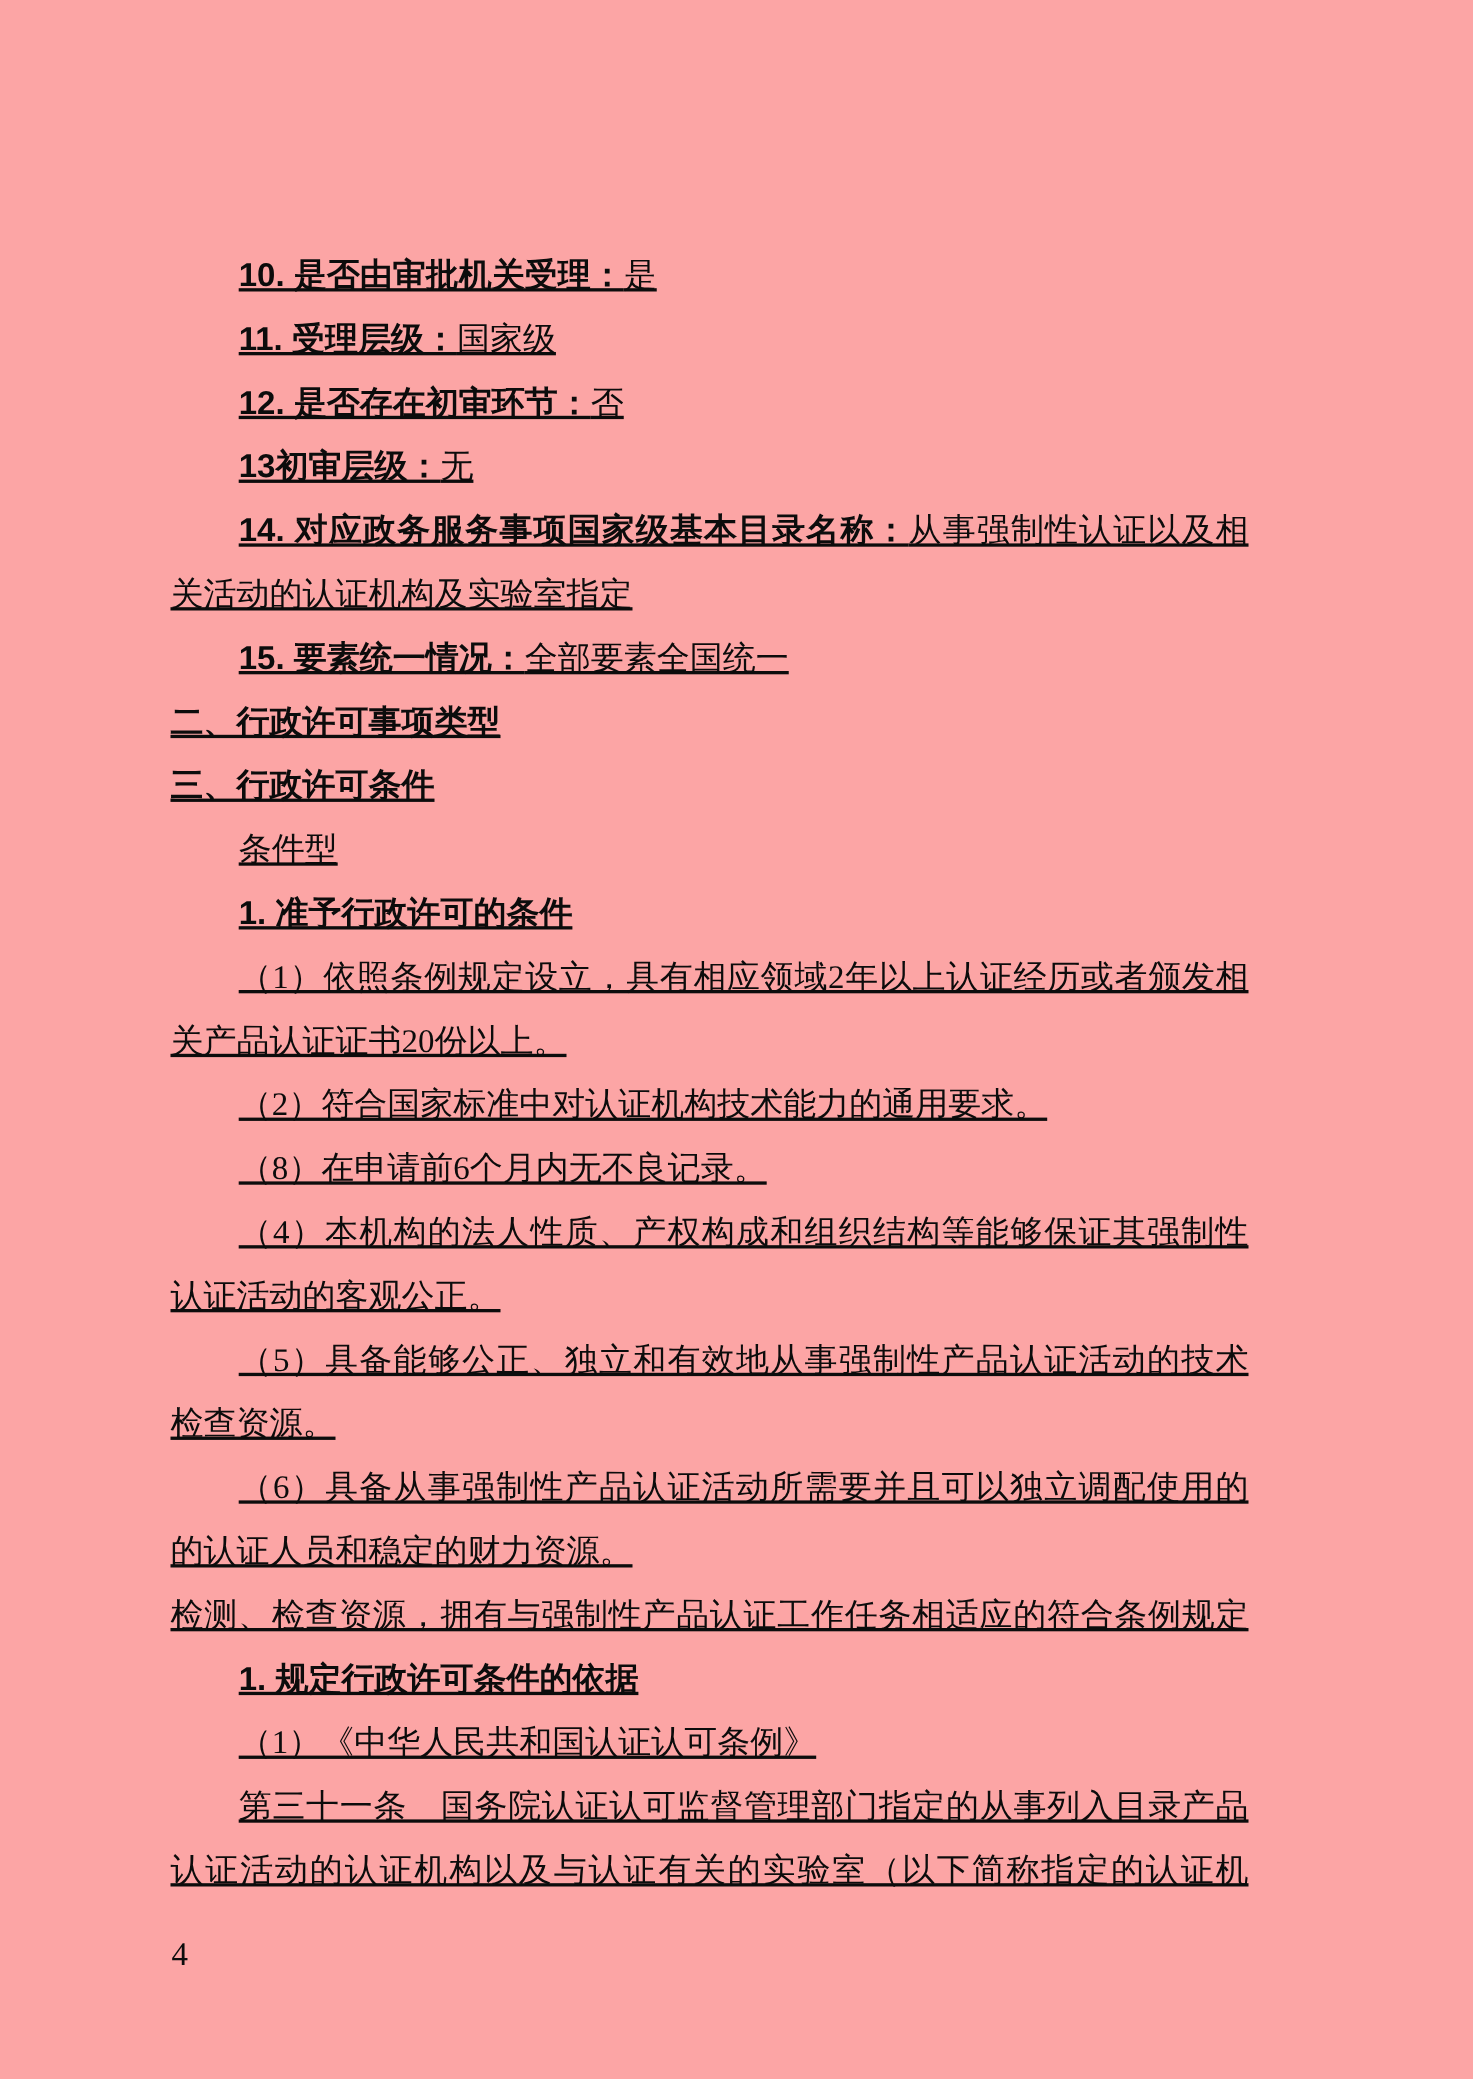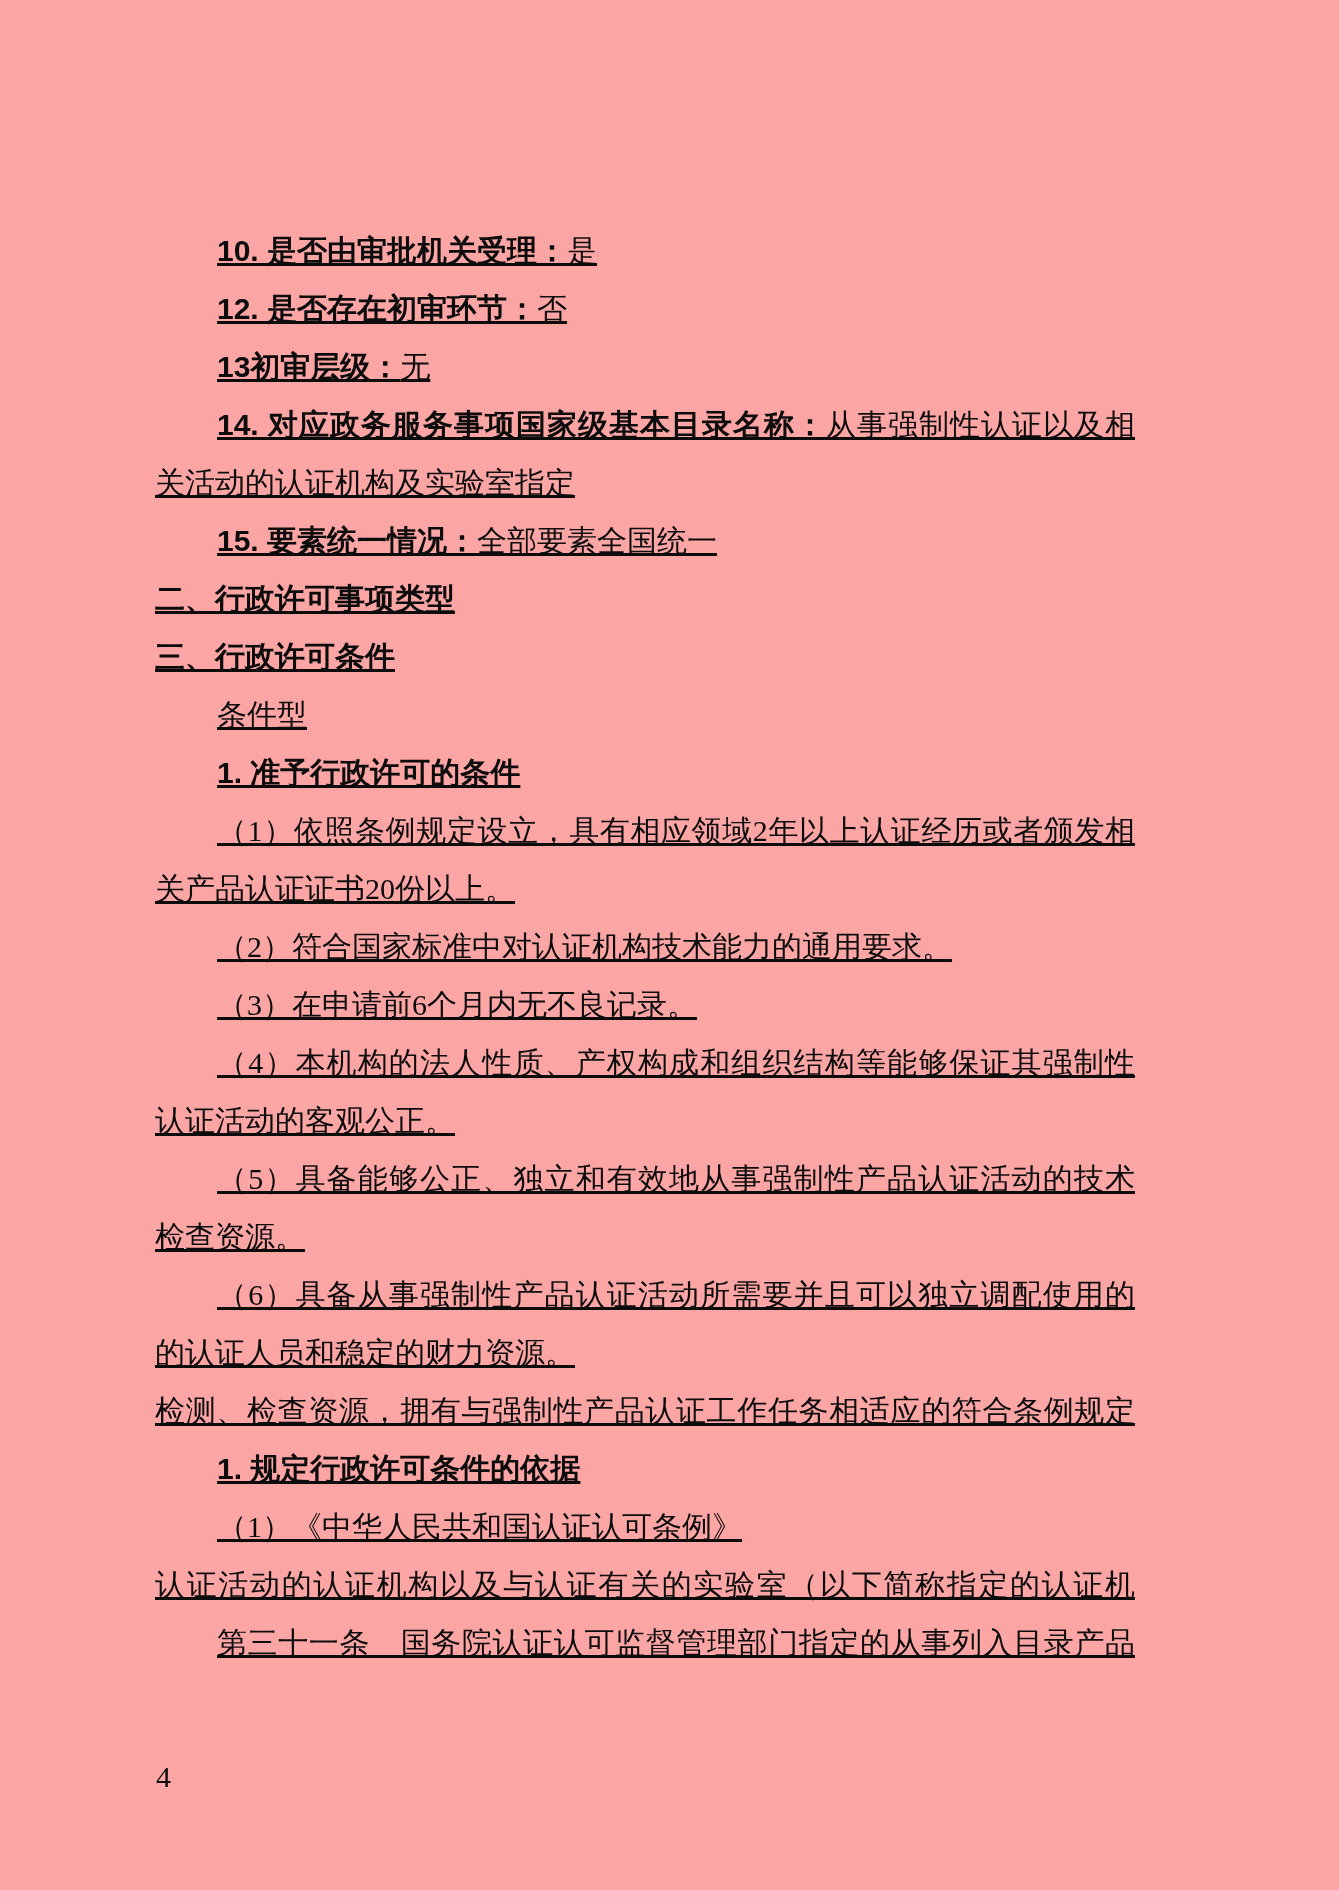--- a/index.html
+++ b/index.html
@@ -48,39 +48,40 @@
     font-family:"Liberation Serif", serif;
     color:#0c0c0c;
   }
 </style>
 </head>
 <body>
 
 <div class="page">
   <div class="content">
       <p class="line indent"><span class="seg-b">10. 是否由审批机关受理：</span><span class="seg-r">是</span></p>
+      <p class="line indent"><span class="seg-b">11. 受理层级：</span><span class="seg-r">国家级</span></p>
       <p class="line indent"><span class="seg-b">12. 是否存在初审环节：</span><span class="seg-r">否</span></p>
       <p class="line indent"><span class="seg-b">13初审层级：</span><span class="seg-r">无</span></p>
       <p class="line indent fill"><span class="seg-b">14. 对应政务服务事项国家级基本目录名称：</span><span class="seg-r">从事强制性认证以及相</span></p>
       <p class="line"><span class="seg-r">关活动的认证机构及实验室指定</span></p>
       <p class="line indent"><span class="seg-b">15. 要素统一情况：</span><span class="seg-r">全部要素全国统一</span></p>
       <p class="line"><span class="seg-b">二、行政许可事项类型</span></p>
       <p class="line"><span class="seg-b">三、行政许可条件</span></p>
       <p class="line indent"><span class="seg-r">条件型</span></p>
       <p class="line indent"><span class="seg-b">1. 准予行政许可的条件</span></p>
       <p class="line indent fill"><span class="seg-r">（1）依照条例规定设立，具有相应领域2年以上认证经历或者颁发相</span></p>
       <p class="line"><span class="seg-r">关产品认证证书20份以上。</span></p>
       <p class="line indent"><span class="seg-r">（2）符合国家标准中对认证机构技术能力的通用要求。</span></p>
-      <p class="line indent"><span class="seg-r">（3）在申请前6个月内无不良记录。</span></p>
+      <p class="line indent"><span class="seg-r">（8）在申请前6个月内无不良记录。</span></p>
       <p class="line indent fill"><span class="seg-r">（4）本机构的法人性质、产权构成和组织结构等能够保证其强制性</span></p>
       <p class="line"><span class="seg-r">认证活动的客观公正。</span></p>
       <p class="line indent fill"><span class="seg-r">（5）具备能够公正、独立和有效地从事强制性产品认证活动的技术</span></p>
       <p class="line"><span class="seg-r">检查资源。</span></p>
       <p class="line indent fill"><span class="seg-r">（6）具备从事强制性产品认证活动所需要并且可以独立调配使用的</span></p>
       <p class="line"><span class="seg-r">的认证人员和稳定的财力资源。</span></p>
       <p class="line fill"><span class="seg-r">检测、检查资源，拥有与强制性产品认证工作任务相适应的符合条例规定</span></p>
       <p class="line indent"><span class="seg-b">1. 规定行政许可条件的依据</span></p>
       <p class="line indent"><span class="seg-r">（1）《中华人民共和国认证认可条例》</span></p>
+      <p class="line indent fill"><span class="seg-r">第三十一条　国务院认证认可监督管理部门指定的从事列入目录产品</span></p>
       <p class="line fill"><span class="seg-r">认证活动的认证机构以及与认证有关的实验室（以下简称指定的认证机</span></p>
-      <p class="line indent fill"><span class="seg-r">第三十一条　国务院认证认可监督管理部门指定的从事列入目录产品</span></p>
     </div>
   <div class="page-number">4</div>
 </div>
 
 </body></html>

